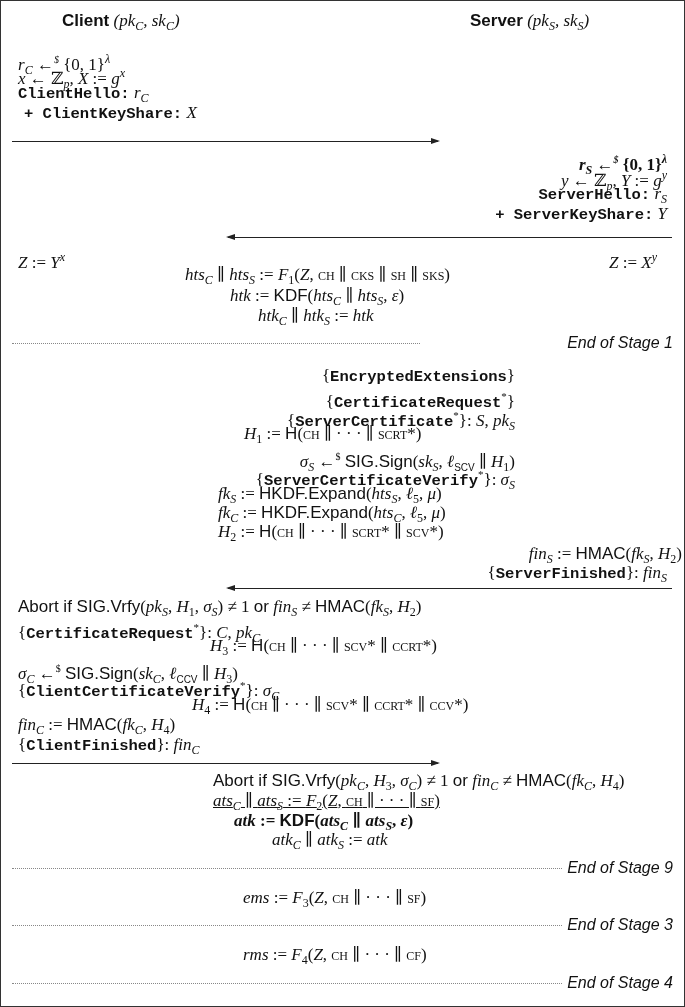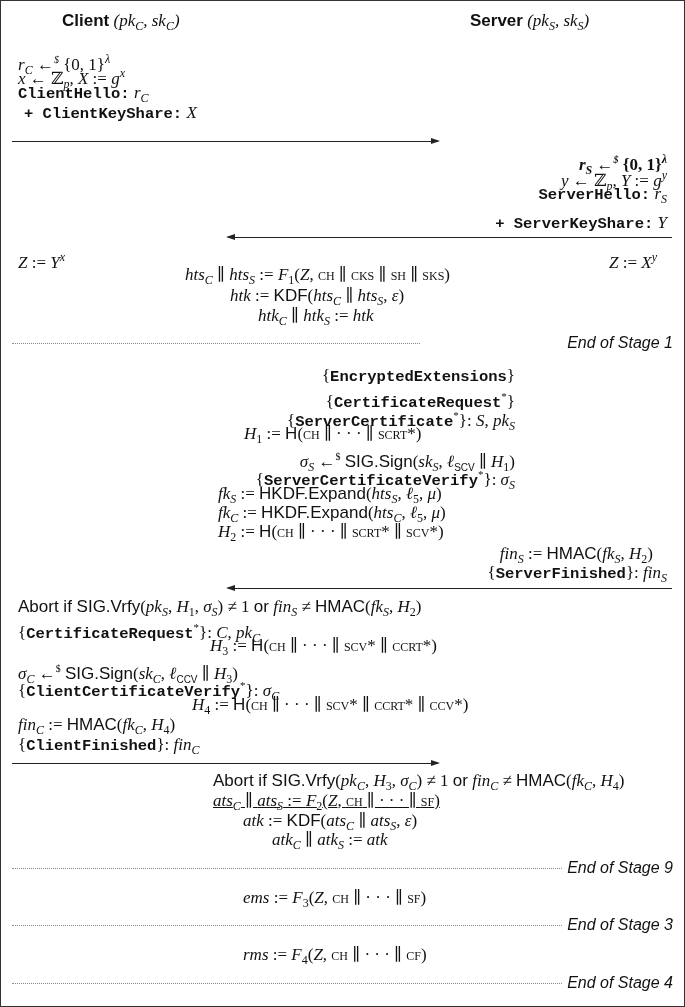--- a/index.html
+++ b/index.html
@@ -34,21 +34,21 @@
 <div class="line it" style="left:18px; top:50px;">r<sub style="font-size:12px">C</sub> <span style="font-style:normal">←</span><sup style="font-size:10px">$</sup> <span style="font-style:normal">{0, 1}</span><sup style="font-size:12px">λ</sup></div>
 <div class="line it" style="left:18px; top:64px;">x <span style="font-style:normal">←</span> <span style="font-style:normal">ℤ</span><sub style="font-size:12px">p</sub>, X <span style="font-style:normal">:=</span> g<sup style="font-size:12px">x</sup></div>
 <div class="line" style="left:18px; top:84px;"><span class="mono">ClientHello:</span> <span class="it">r<sub style="font-size:12px">C</sub></span></div>
 <div class="line" style="left:24px; top:104px;"><span class="mono">+ ClientKeyShare:</span> <span class="it">X</span></div>
 
 <div class="arrow right" style="left:12px; top:141px; width:426px;"></div>
 
 <div class="line it r" style="right:18px; top:150px;font-weight:bold;">r<sub style="font-size:12px">S</sub> <span style="font-style:normal">←</span><sup style="font-size:10px">$</sup> <span style="font-style:normal">{0, 1}</span><sup style="font-size:12px">λ</sup></div>
 <div class="line it r" style="right:18px; top:166px;">y <span style="font-style:normal">←</span> <span style="font-style:normal">ℤ</span><sub style="font-size:12px">p</sub>, Y <span style="font-style:normal">:=</span> g<sup style="font-size:12px">y</sup></div>
 <div class="line r" style="right:18px; top:185px;"><span class="mono">ServerHello:</span> <span class="it">r<sub style="font-size:12px">S</sub></span></div>
-<div class="line r" style="right:18px; top:214px;"><span class="mono">+ ServerKeyShare:</span> <span class="it">Y</span></div>
+<div class="line r" style="right:18px; top:205px;"><span class="mono">+ ServerKeyShare:</span> <span class="it">Y</span></div>
 
 <div class="arrow left" style="left:228px; top:237px; width:444px;"></div>
 
 <div class="line it" style="left:18px; top:248px;">Z <span style="font-style:normal">:=</span> Y<sup style="font-size:12px">x</sup></div>
 <div class="line it r" style="right:28px; top:248px;">Z <span style="font-style:normal">:=</span> X<sup style="font-size:12px">y</sup></div>
 <div class="line" style="left:185px; top:266px;"><span class="it">hts<sub style="font-size:12px">C</sub></span> ∥ <span class="it">hts<sub style="font-size:12px">S</sub></span> := <span class="it">F</span><sub style="font-size:12px">1</sub>(<span class="it">Z</span>, <span style="font-variant:small-caps">ch</span> ∥ <span style="font-variant:small-caps">cks</span> ∥ <span style="font-variant:small-caps">sh</span> ∥ <span style="font-variant:small-caps">sks</span>)</div>
 <div class="line" style="left:230px; top:287px;"><span class="it">htk</span> := <span class="sans">KDF</span>(<span class="it">hts<sub style="font-size:12px">C</sub></span> ∥ <span class="it">hts<sub style="font-size:12px">S</sub></span>, <span class="it">ε</span>)</div>
 <div class="line" style="left:258px; top:307px;"><span class="it">htk<sub style="font-size:12px">C</sub></span> ∥ <span class="it">htk<sub style="font-size:12px">S</sub></span> := <span class="it">htk</span></div>
 
 <div class="dots" style="top:343px; width:408px;"></div>
@@ -56,39 +56,39 @@
 
 <div class="line r" style="right:170px; top:367px;">{<span class="mono">EncryptedExtensions</span>}</div>
 <div class="line r" style="right:170px; top:387px;">{<span class="mono">CertificateRequest</span><sup style="font-size:11px">*</sup>}</div>
 <div class="line r" style="right:170px; top:406px;">{<span class="mono">ServerCertificate</span><sup style="font-size:11px">*</sup>}: <span class="it">S</span>, <span class="it">pk<sub style="font-size:12px">S</sub></span></div>
 <div class="line" style="left:244px; top:425px;"><span class="it">H</span><sub style="font-size:12px">1</sub> := <span class="sans">H</span>(<span style="font-variant:small-caps">ch</span> ∥ · · · ∥ <span style="font-variant:small-caps">scrt</span>*)</div>
 <div class="line r" style="right:170px; top:448px;"><span class="it">σ<sub style="font-size:12px">S</sub></span> ←<sup style="font-size:10px">$</sup> <span class="sans">SIG.Sign</span>(<span class="it">sk<sub style="font-size:12px">S</sub></span>, <span class="it">ℓ</span><sub style="font-size:10px" class="sans">SCV</sub> ∥ <span class="it">H</span><sub style="font-size:12px">1</sub>)</div>
 <div class="line r" style="right:170px; top:465px;">{<span class="mono">ServerCertificateVerify</span><sup style="font-size:11px">*</sup>}: <span class="it">σ<sub style="font-size:12px">S</sub></span></div>
 <div class="line" style="left:218px; top:485px;"><span class="it">fk<sub style="font-size:12px">S</sub></span> := <span class="sans">HKDF.Expand</span>(<span class="it">hts<sub style="font-size:12px">S</sub></span>, <span class="it">ℓ</span><sub style="font-size:12px">5</sub>, <span class="it">μ</span>)</div>
 <div class="line" style="left:218px; top:504px;"><span class="it">fk<sub style="font-size:12px">C</sub></span> := <span class="sans">HKDF.Expand</span>(<span class="it">hts<sub style="font-size:12px">C</sub></span>, <span class="it">ℓ</span><sub style="font-size:12px">5</sub>, <span class="it">μ</span>)</div>
 <div class="line" style="left:218px; top:523px;"><span class="it">H</span><sub style="font-size:12px">2</sub> := <span class="sans">H</span>(<span style="font-variant:small-caps">ch</span> ∥ · · · ∥ <span style="font-variant:small-caps">scrt</span>* ∥ <span style="font-variant:small-caps">scv</span>*)</div>
-<div class="line r" style="right:32px; top:545px;margin-left:28px;"><span class="it">fin<sub style="font-size:12px">S</sub></span> := <span class="sans">HMAC</span>(<span class="it">fk<sub style="font-size:12px">S</sub></span>, <span class="it">H</span><sub style="font-size:12px">2</sub>)</div>
+<div class="line r" style="right:3px; top:545px;margin-left:28px;"><span class="it">fin<sub style="font-size:12px">S</sub></span> := <span class="sans">HMAC</span>(<span class="it">fk<sub style="font-size:12px">S</sub></span>, <span class="it">H</span><sub style="font-size:12px">2</sub>)</div>
 <div class="line r" style="right:18px; top:564px;">{<span class="mono">ServerFinished</span>}: <span class="it">fin<sub style="font-size:12px">S</sub></span></div>
 
 <div class="arrow left" style="left:228px; top:588px; width:444px;"></div>
 
 <div class="line" style="left:18px; top:598px;"><span class="sans">Abort if SIG.Vrfy</span>(<span class="it">pk<sub style="font-size:12px">S</sub></span>, <span class="it">H</span><sub style="font-size:12px">1</sub>, <span class="it">σ<sub style="font-size:12px">S</sub></span>) ≠ 1 <span class="sans">or</span> <span class="it">fin<sub style="font-size:12px">S</sub></span> ≠ <span class="sans">HMAC</span>(<span class="it">fk<sub style="font-size:12px">S</sub></span>, <span class="it">H</span><sub style="font-size:12px">2</sub>)</div>
 <div class="line" style="left:18px; top:618px;">{<span class="mono">CertificateRequest</span><sup style="font-size:11px">*</sup>}: <span class="it">C</span>, <span class="it">pk<sub style="font-size:12px">C</sub></span></div>
 <div class="line" style="left:210px; top:637px;"><span class="it">H</span><sub style="font-size:12px">3</sub> := <span class="sans">H</span>(<span style="font-variant:small-caps">ch</span> ∥ · · · ∥ <span style="font-variant:small-caps">scv</span>* ∥ <span style="font-variant:small-caps">ccrt</span>*)</div>
 <div class="line" style="left:18px; top:660px;text-align:center;"><span class="it">σ<sub style="font-size:12px">C</sub></span> ←<sup style="font-size:10px">$</sup> <span class="sans">SIG.Sign</span>(<span class="it">sk<sub style="font-size:12px">C</sub></span>, <span class="it">ℓ</span><sub style="font-size:10px" class="sans">CCV</sub> ∥ <span class="it">H</span><sub style="font-size:12px">3</sub>)</div>
 <div class="line" style="left:18px; top:676px;">{<span class="mono">ClientCertificateVerify</span><sup style="font-size:11px">*</sup>}: <span class="it">σ<sub style="font-size:12px">C</sub></span></div>
 <div class="line" style="left:192px; top:696px;"><span class="it">H</span><sub style="font-size:12px">4</sub> := <span class="sans">H</span>(<span style="font-variant:small-caps">ch</span> ∥ · · · ∥ <span style="font-variant:small-caps">scv</span>* ∥ <span style="font-variant:small-caps">ccrt</span>* ∥ <span style="font-variant:small-caps">ccv</span>*)</div>
 <div class="line" style="left:18px; top:716px;"><span class="it">fin<sub style="font-size:12px">C</sub></span> := <span class="sans">HMAC</span>(<span class="it">fk<sub style="font-size:12px">C</sub></span>, <span class="it">H</span><sub style="font-size:12px">4</sub>)</div>
 <div class="line" style="left:18px; top:736px;">{<span class="mono">ClientFinished</span>}: <span class="it">fin<sub style="font-size:12px">C</sub></span></div>
 
 <div class="arrow right" style="left:12px; top:763px; width:426px;"></div>
 
 <div class="line" style="left:213px; top:772px;"><span class="sans">Abort if SIG.Vrfy</span>(<span class="it">pk<sub style="font-size:12px">C</sub></span>, <span class="it">H</span><sub style="font-size:12px">3</sub>, <span class="it">σ<sub style="font-size:12px">C</sub></span>) ≠ 1 <span class="sans">or</span> <span class="it">fin<sub style="font-size:12px">C</sub></span> ≠ <span class="sans">HMAC</span>(<span class="it">fk<sub style="font-size:12px">C</sub></span>, <span class="it">H</span><sub style="font-size:12px">4</sub>)</div>
 <div class="line" style="left:213px; top:792px;text-decoration:underline;"><span class="it">ats<sub style="font-size:12px">C</sub></span> ∥ <span class="it">ats<sub style="font-size:12px">S</sub></span> := <span class="it">F</span><sub style="font-size:12px">2</sub>(<span class="it">Z</span>, <span style="font-variant:small-caps">ch</span> ∥ · · · ∥ <span style="font-variant:small-caps">sf</span>)</div>
-<div class="line" style="left:243px; top:812px;"><span class="it">atk</span> := <span class="sans">KDF</span>(<span class="it">ats<sub style="font-size:12px">C</sub></span> ∥ <span class="it">ats<sub style="font-size:12px">S</sub></span>, <span class="it">ε</span>)</div>
+<div class="line" style="left:234px; top:812px;font-weight:bold;"><span class="it">atk</span> := <span class="sans">KDF</span>(<span class="it">ats<sub style="font-size:12px">C</sub></span> ∥ <span class="it">ats<sub style="font-size:12px">S</sub></span>, <span class="it">ε</span>)</div>
 <div class="line" style="left:272px; top:831px;"><span class="it">atk<sub style="font-size:12px">C</sub></span> ∥ <span class="it">atk<sub style="font-size:12px">S</sub></span> := <span class="it">atk</span></div>
 
 <div class="dots" style="top:868px; width:550px;"></div>
 <div class="stage" style="top:859px;">End of Stage 9</div>
 
 <div class="line" style="left:243px; top:889px;"><span class="it">ems</span> := <span class="it">F</span><sub style="font-size:12px">3</sub>(<span class="it">Z</span>, <span style="font-variant:small-caps">ch</span> ∥ · · · ∥ <span style="font-variant:small-caps">sf</span>)</div>
 <div class="dots" style="top:925px; width:550px;"></div>
 <div class="stage" style="top:916px;">End of Stage 3</div>
 
 <div class="line" style="left:243px; top:946px;"><span class="it">rms</span> := <span class="it">F</span><sub style="font-size:12px">4</sub>(<span class="it">Z</span>, <span style="font-variant:small-caps">ch</span> ∥ · · · ∥ <span style="font-variant:small-caps">cf</span>)</div>

